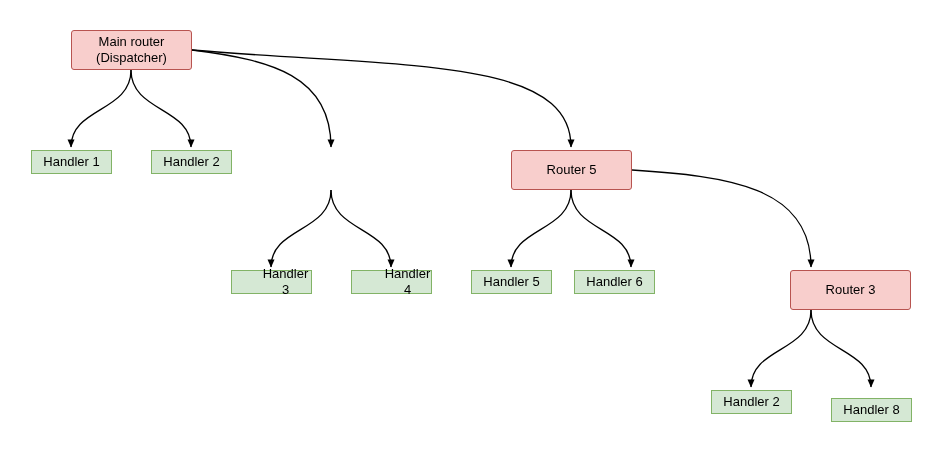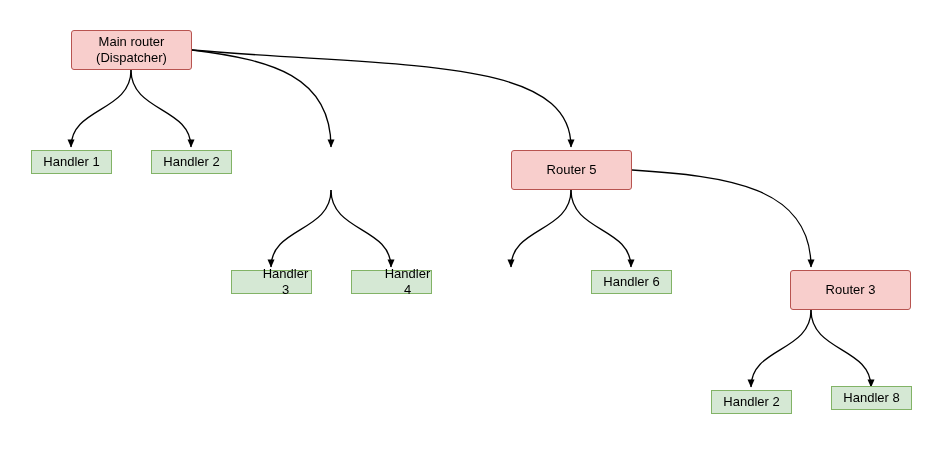--- a/index.html
+++ b/index.html
@@ -82,18 +82,19 @@
     <path class="edge" d="M 811 310 C 811 352, 871 347, 871 387" marker-end="url(#arrow)"></path>
   </svg>
 
   <div class="node router" style="left:71px;  top:30px;">Main router
 (Dispatcher)</div>
   <div class="node handler" style="left:31px;  top:150px;">Handler 1</div>
   <div class="node handler" style="left:151px; top:150px;">Handler 2</div>
   <div class="node router" style="left:511px; top:150px;">Router 5</div>
   <div class="node handler" style="left:231px; top:270px;padding-left:28px;">Handler 3</div>
   <div class="node handler" style="left:351px; top:270px;padding-left:32px;">Handler 4</div>
-  <div class="node handler" style="left:591px; top:270px;">Handler 6</div>
+  <div class="node handler" style="left:471px; top:270px;">Handler 5</div>
+  <div class="node handler" style="left:574px; top:270px;">Handler 6</div>
   <div class="node router" style="left:790px; top:270px;">Router 3</div>
   <div class="node handler" style="left:711px; top:390px;">Handler 2</div>
-  <div class="node handler" style="left:831px; top:386px;">Handler 8</div>
+  <div class="node handler" style="left:831px; top:398px;">Handler 8</div>
 
 </div>
 
 </body></html>

